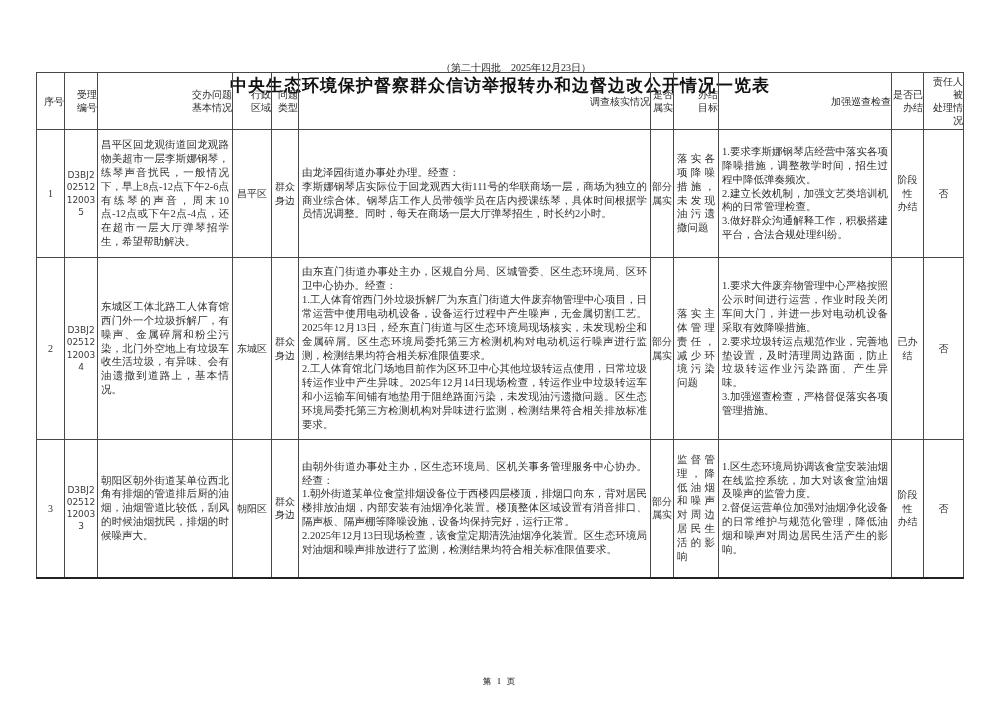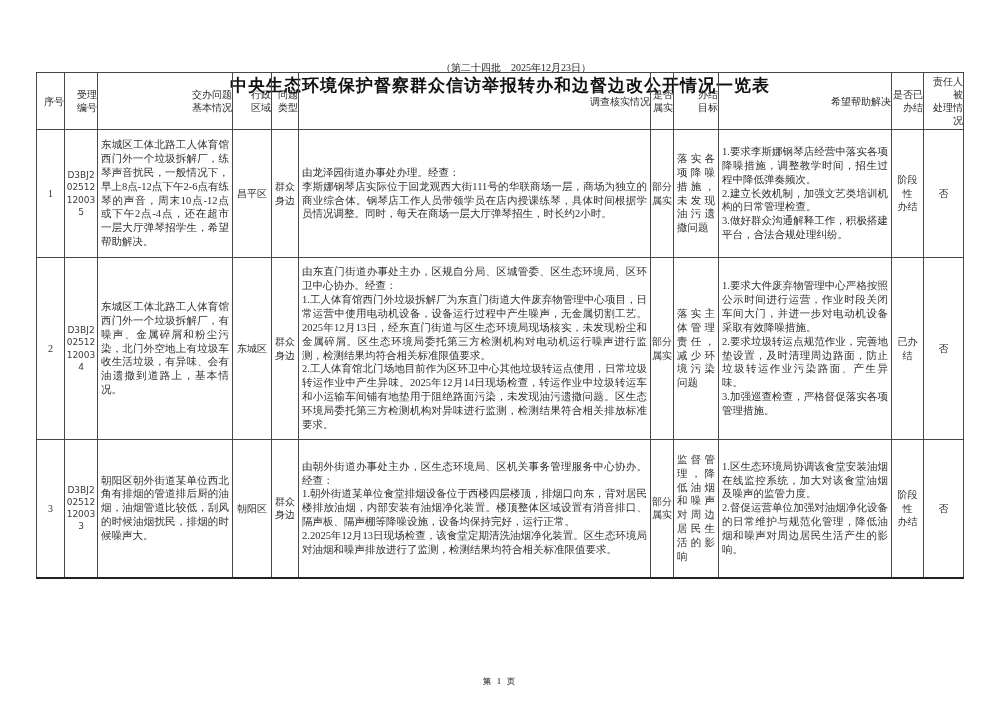--- a/index.html
+++ b/index.html
@@ -93,31 +93,31 @@
 基本情况</th>
         <th>行政
 区域</th>
         <th>问题
 类型</th>
         <th>调查核实情况</th>
         <th>是否
 属实</th>
         <th>办结
 目标</th>
-        <th>希望帮助解决</th>
+        <th>加强巡查检查</th>
         <th>是否已
 办结</th>
         <th>责任人被
 处理情况</th>
       </tr>
 
       <tr class="row-1">
         <td class="c">1</td>
         <td class="c num">D3BJ202512120035</td>
-        <td class="j">东城区工体北路工人体育馆西门外一个垃圾拆解厂，练琴声音扰民，一般情况下，早上8点-12点下午2-6点有练琴的声音，周末10点-12点或下午2点-4点，还在超市一层大厅弹琴招学生，希望帮助解决。</td>
+        <td class="j">昌平区回龙观街道回龙观路物美超市一层李斯娜钢琴，练琴声音扰民，一般情况下，早上8点-12点下午2-6点有练琴的声音，周末10点-12点或下午2点-4点，还在超市一层大厅弹琴招学生，希望帮助解决。</td>
         <td class="c">昌平区</td>
         <td class="c">群众
 身边</td>
         <td class="j">由龙泽园街道办事处办理。经查：
 李斯娜钢琴店实际位于回龙观西大街111号的华联商场一层，商场为独立的商业综合体。钢琴店工作人员带领学员在店内授课练琴，具体时间根据学员情况调整。同时，每天在商场一层大厅弹琴招生，时长约2小时。</td>
         <td class="c">部分
 属实</td>
         <td class="j">落实各项降噪措施，未发现油污遗撒问题</td>
         <td class="j">1.要求李斯娜钢琴店经营中落实各项降噪措施，调整教学时间，招生过程中降低弹奏频次。
 2.建立长效机制，加强文艺类培训机构的日常管理检查。

